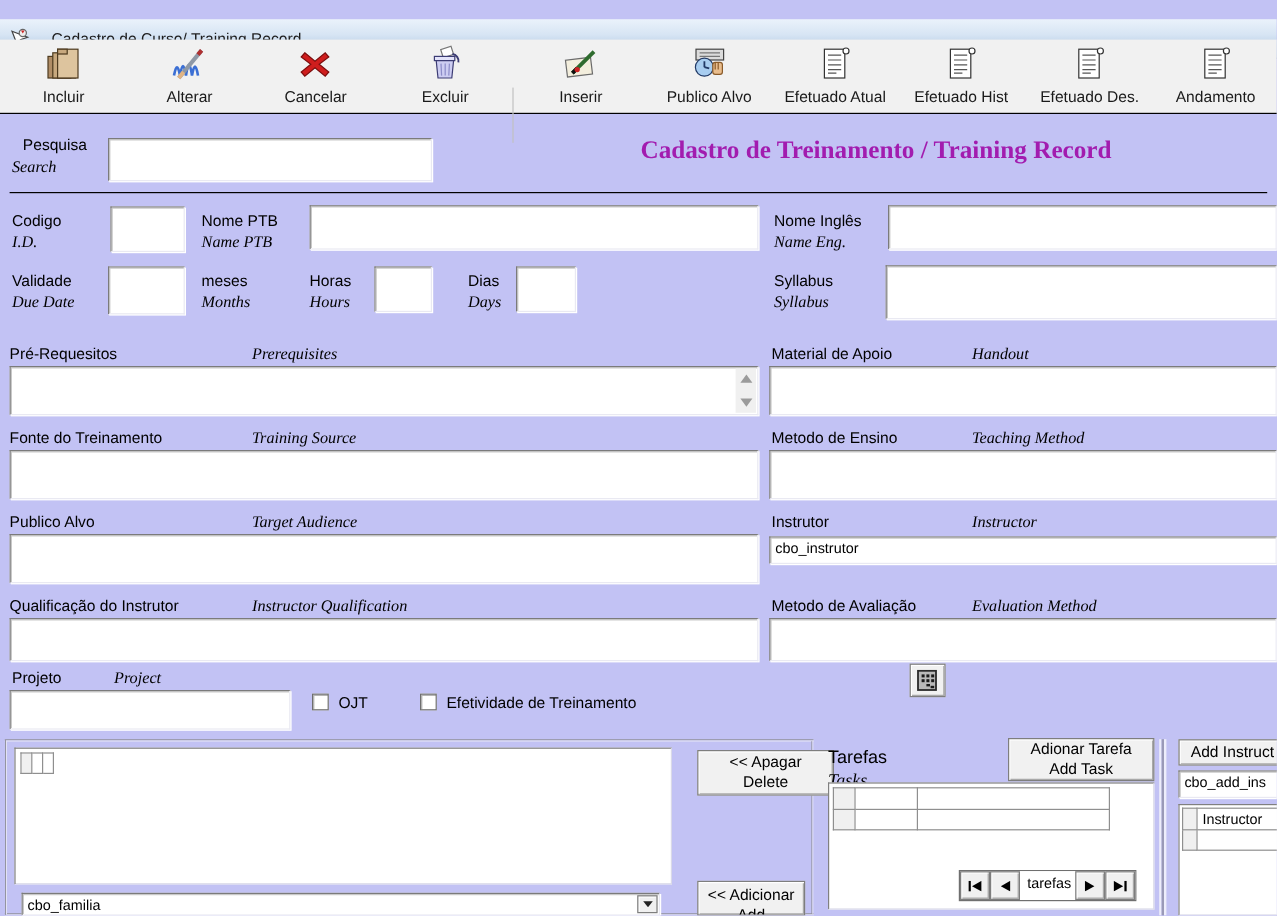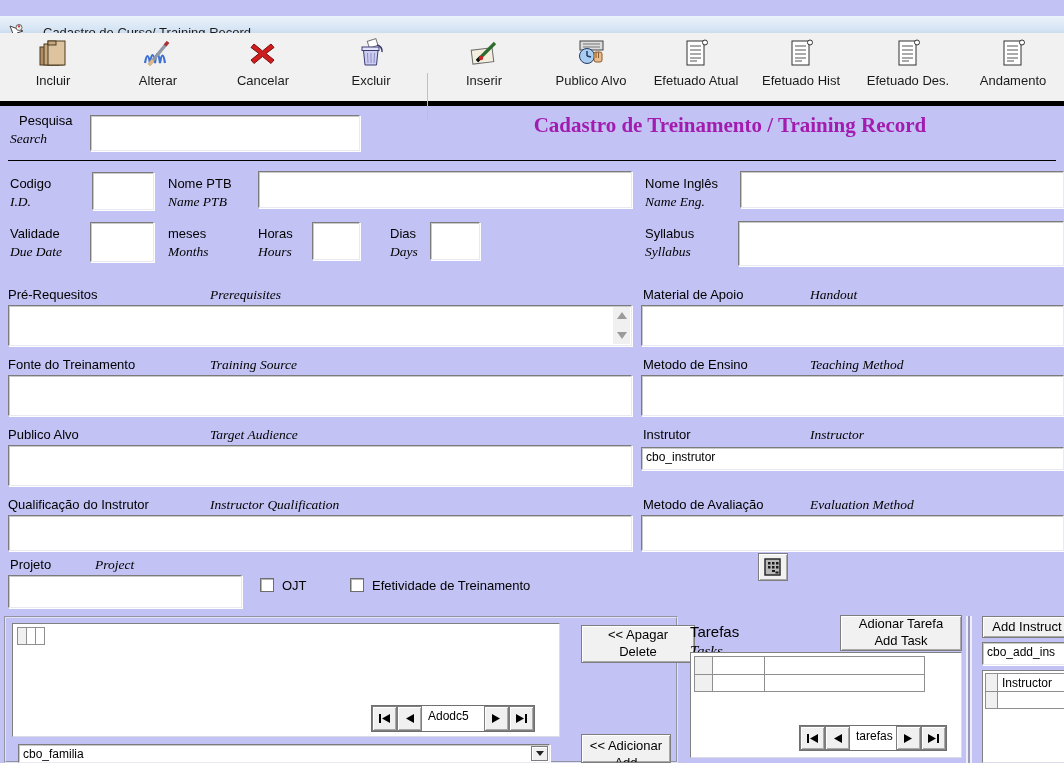--- a/index.html
+++ b/index.html
@@ -7,22 +7,22 @@
   body { font-family:"Liberation Sans",sans-serif; position:relative; background:#c2c2f4; }
   .abs { position:absolute; }
 
   
   .titlebar { left:0; top:16px; width:1064px; height:33px;
     background:linear-gradient(#eaf2fb 0%, #d7e5f4 40%, #bdd2e8 70%, #b3cae2 100%);
     border-bottom:1px solid #8ea8c3; display:flex; align-items:center; padding-left:7px;gap:12px; }
   .titlebar-text { font-size:13px; color:#1c1c1c; margin-left:6px; }
 
   
-  .toolbar { left:0; top:33px; width:1064px; height:73px; background:#f1f1f1;
-    border-bottom:5px solid #000000;text-decoration:underline; }
+  .toolbar { left:0; top:33px; width:1064px; height:62px; background:#f1f1f1;
+    border-bottom:1px solid #000000;text-decoration:underline; }
   .tb-btn { position:absolute; top:3px; height:56px; text-align:center; cursor:default; }
   .tb-btn .tbicon { display:block; margin:0 auto; height:36px; }
   .tb-btn .tblabel { display:block; font-size:13px; color:#1a1a1a; margin-top:1px; white-space:nowrap; }
   .tb-sep { position:absolute; top:40px; height:46px; width:1px; background:#c0c0c0; }
 
   
   .pt { position:absolute; font-size:13px; color:#000; white-space:nowrap; }
   .en { position:absolute; font-family:"Liberation Serif",serif; font-style:italic; font-size:13.5px; color:#000; white-space:nowrap; }
 
   .formtitle { position:absolute; font-family:"Liberation Serif",serif; font-weight:bold; font-size:21px; color:#a21caf; text-align:center; }
@@ -292,45 +292,20 @@
 <div class="whitepanel" style="left:12px;top:623px;width:548px;height:114px;">
   <table class="grid" style="left:4px;top:3px;">
     <tbody>
     <tr>
       <td class="sel"></td>
       <td></td>
       <td></td>
     </tr>
   </tbody>
     </table>
-  <div class="navctl" style="left:358px;top:81px;width:164px;height:27px;">
-    <div class="navbtn">
-        <svg width="11" height="9">
-          <rect x="0" y="0" width="2" height="9" fill="#000"></rect>
-          <polygon points="11,0 11,9 3,4.5" fill="#000"></polygon>
-        </svg>
-      </div>
-    <div class="navbtn">
-        <svg width="9" height="9">
-          <polygon points="9,0 9,9 1,4.5" fill="#000"></polygon>
-        </svg>
-      </div>
-    <div class="navlabel">Adodc5</div>
-    <div class="navbtn">
-        <svg width="9" height="9">
-          <polygon points="0,0 0,9 8,4.5" fill="#000"></polygon>
-        </svg>
-      </div>
-    <div class="navbtn">
-        <svg width="11" height="9">
-          <polygon points="0,0 0,9 8,4.5" fill="#000"></polygon>
-          <rect x="9" y="0" width="2" height="9" fill="#000"></rect>
-        </svg>
-      </div>
-  </div>
 </div>
 <div class="sunken" style="left:18px;top:744px;width:532px;height:19px;">
   <div class="combo-text">cbo_familia</div>
   <div class="droparrow"></div>
 </div>
 <div class="btn3d" style="left:581px;top:625px;width:114px;height:38px;">
   <span>&lt;&lt; Apagar</span>
   <span>Delete</span>
 </div>
 <div class="btn3d" style="left:581px;top:734px;width:90px;height:29px;justify-content:flex-start;padding-top:3px;">

